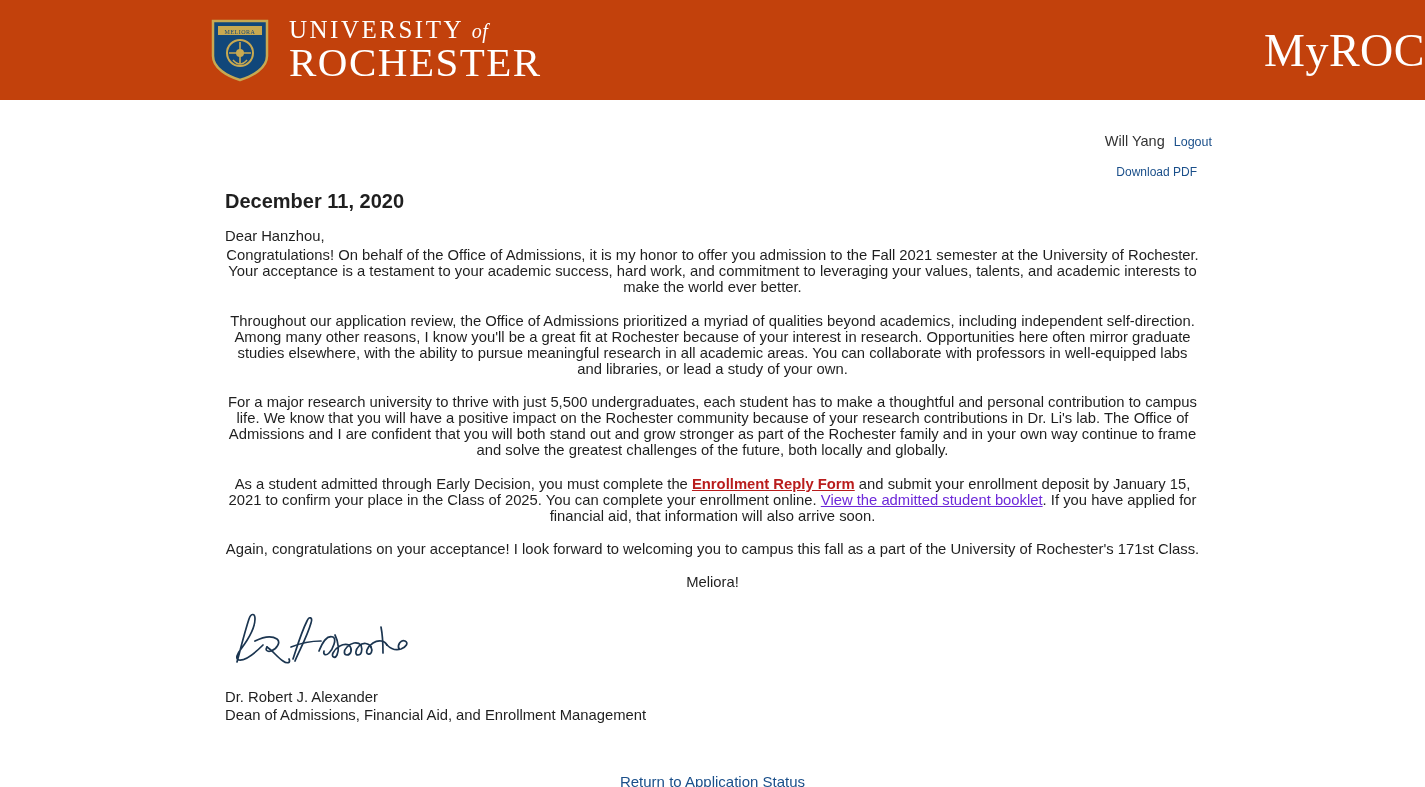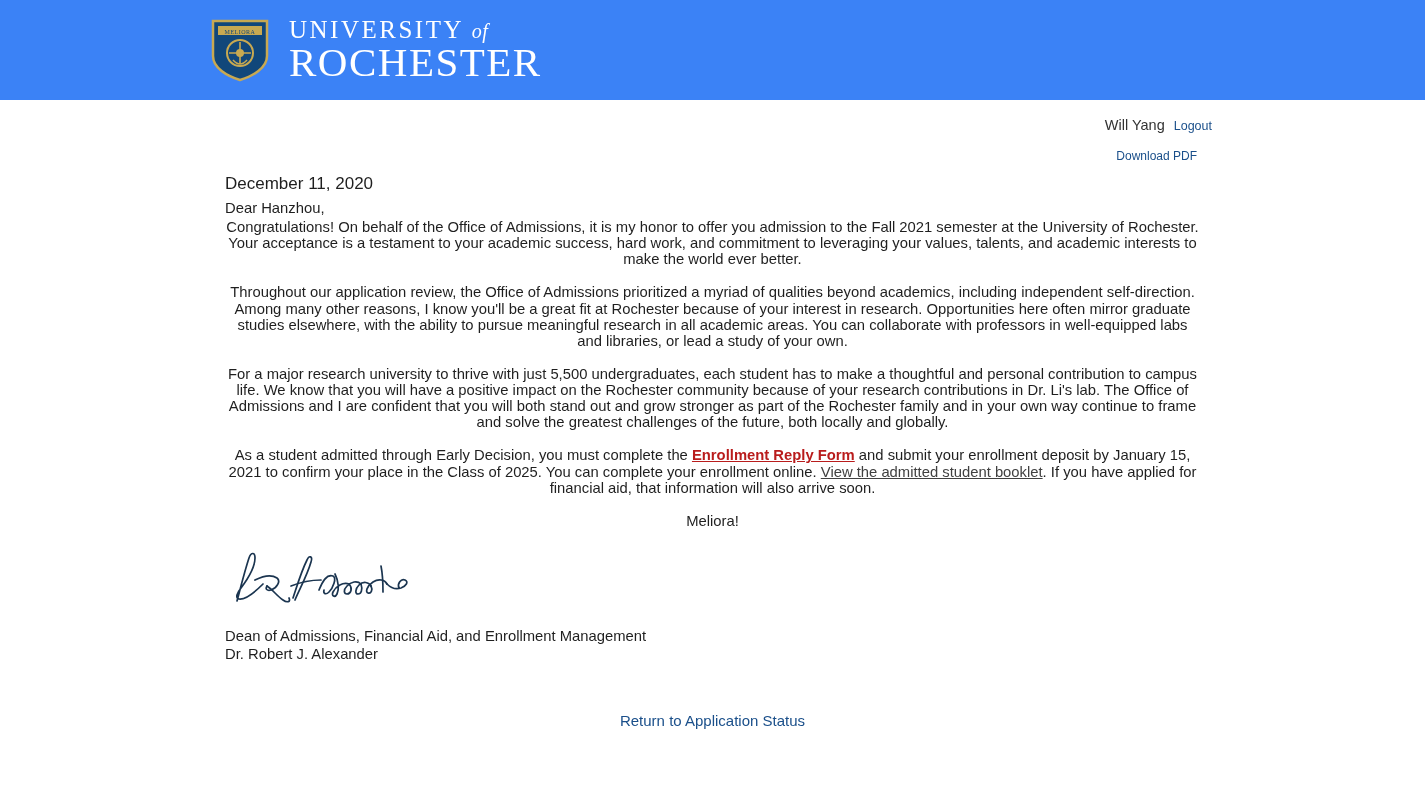--- a/index.html
+++ b/index.html
@@ -10,21 +10,21 @@
     height: 787px;
     background: #ffffff;
     font-family: "Liberation Sans", sans-serif;
     color: #222222;
     overflow: hidden;
   }
 
   
   .header {
     height: 100px;
-    background: #3b82f6;
+    background: #c2410c;
     display: flex;
     align-items: center;
     padding-left: 209px;
     justify-content: space-between;
   }
   .logo-block {
     display: flex;
     align-items: center;
     gap: 18px;
   }
@@ -61,21 +61,21 @@
   .app-title {
     font-family: "Liberation Serif", serif;
     color: #ffffff;
     font-size: 46px;
     margin-left: 26px;
     letter-spacing: 0.5px;
   }
 
   
   .userbar {
-    padding-top: 17px;
+    padding-top: 33px;
     padding-right: 213px;
     text-align: right;
     font-size: 14.5px;
     color: #333333;
   }
   .userbar .username { color: #333333; }
   .userbar .logout {
     color: #1a4f8a;
     font-size: 12.5px;
     text-decoration: none;
@@ -98,32 +98,32 @@
   
   .letter {
     width: 975px;
     margin: 0 auto;
     padding-top: 11px;
     font-size: 14.8px;
     line-height: 1.07;
     color: #1f1f1f;
   }
   .letter .date {
-    font-weight: normal;
-    font-size: 17px;
-    margin-bottom: 8px;
+    font-weight: bold;
+    font-size: 20px;
+    margin-bottom: 17px;
   }
   .letter .salutation { margin-bottom: 2px; }
   .letter p.body {
     margin: 0 0 17px 0;
     line-height: 1.09;
     text-align: center;
   }
   .letter a.inline-link {
-    color: #404040;
+    color: #6d28d9;
     cursor: pointer;
   }
   .letter a.strong-link {
     color: #b91c1c;
     font-weight: bold;
     cursor: pointer;
   }
   .meliora { margin-top: 31px; margin-bottom: 0; }
 
   .signature {
@@ -165,20 +165,21 @@
       </svg>
     </div>
     <div class="wordmark">
       <div class="line1">
         <span>UNIVERSITY</span>
         <span class="of">of</span>
       </div>
       <div class="line2">ROCHESTER</div>
     </div>
   </div>
+  <div class="app-title">MyROC</div>
 </div>
 
 <div class="userbar">
   <span class="username">Will Yang</span>
   <a class="logout" href="#">Logout</a>
 </div>
 
 <div class="downloadbar">
   <a href="#">Download PDF</a>
 </div>
@@ -186,20 +187,21 @@
 <div class="letter">
   <div class="date">December 11, 2020</div>
   <div class="salutation">Dear Hanzhou,</div>
 
   <p class="body">Congratulations! On behalf of the Office of Admissions, it is my honor to offer you admission to the Fall 2021 semester at the University of Rochester. Your acceptance is a testament to your academic success, hard work, and commitment to leveraging your values, talents, and academic interests to make the world ever better.</p>
   <p class="body">Throughout our application review, the Office of Admissions prioritized a myriad of qualities beyond academics, including independent self-direction. Among many other reasons, I know you'll be a great fit at Rochester because of your interest in research. Opportunities here often mirror graduate studies elsewhere, with the ability to pursue meaningful research in all academic areas. You can collaborate with professors in well-equipped labs and libraries, or lead a study of your own.</p>
   <p class="body">For a major research university to thrive with just 5,500 undergraduates, each student has to make a thoughtful and personal contribution to campus life. We know that you will have a positive impact on the Rochester community because of your research contributions in Dr. Li's lab. The Office of Admissions and I are confident that you will both stand out and grow stronger as part of the Rochester family and in your own way continue to frame and solve the greatest challenges of the future, both locally and globally.</p>
 
   <p class="body"><span>As a student admitted through Early Decision, you must complete the </span><a class="strong-link" href="#">Enrollment Reply Form</a><span> and submit your enrollment deposit by January 15, 2021 to confirm your place in the Class of 2025. You can complete your enrollment online. </span><a class="inline-link" href="#">View the admitted student booklet</a><span>. If you have applied for financial aid, that information will also arrive soon.</span></p>
 
+  <p class="body">Again, congratulations on your acceptance! I look forward to welcoming you to campus this fall as a part of the University of Rochester's 171st Class.</p>
 
   <p class="body meliora">Meliora!</p>
 
   <div class="signature">
     <svg viewBox="0 0 200 72" width="200" height="72" xmlns="http://www.w3.org/2000/svg">
       <g fill="none" stroke="#1b3550" stroke-width="1.7" stroke-linecap="round">
         <path d="M6 55 C10 40 14 24 18 12 C20 6 24 6 24 12 C24 22 16 34 10 42 C6 47 4 52 8 53 C14 54 24 46 32 38"></path>
         <path d="M24 34 C32 30 40 28 46 32 C50 35 46 42 40 44 C36 45 34 43 36 40"></path>
         <path d="M36 40 C42 44 46 50 52 54 C56 57 60 56 58 52"></path>
         <path d="M62 52 C66 40 70 26 76 14 C78 9 82 10 80 16 C76 30 68 44 64 54"></path>
@@ -209,20 +211,20 @@
         <path d="M118 38 C122 42 120 48 116 48 C113 48 112 44 116 40 C120 36 126 34 130 38"></path>
         <path d="M130 38 C132 44 130 48 127 48 C124 48 124 43 128 39 C132 35 138 36 140 40"></path>
         <path d="M140 40 C142 44 140 48 137 47 C134 46 136 40 142 36 C148 32 154 34 156 38"></path>
         <path d="M150 20 C152 30 152 40 152 46"></path>
         <path d="M156 38 C160 42 164 44 170 42 C175 40 178 36 174 34 C170 32 166 38 168 42"></path>
       </g>
     </svg>
   </div>
 
   <div class="signoff">
+    <div>Dr. Robert J. Alexander</div>
     <div>Dean of Admissions, Financial Aid, and Enrollment Management</div>
-    <div>Dr. Robert J. Alexander</div>
   </div>
 
   <div class="footerlink">
     <a href="#">Return to Application Status</a>
   </div>
 </div>
 
 </body></html>

